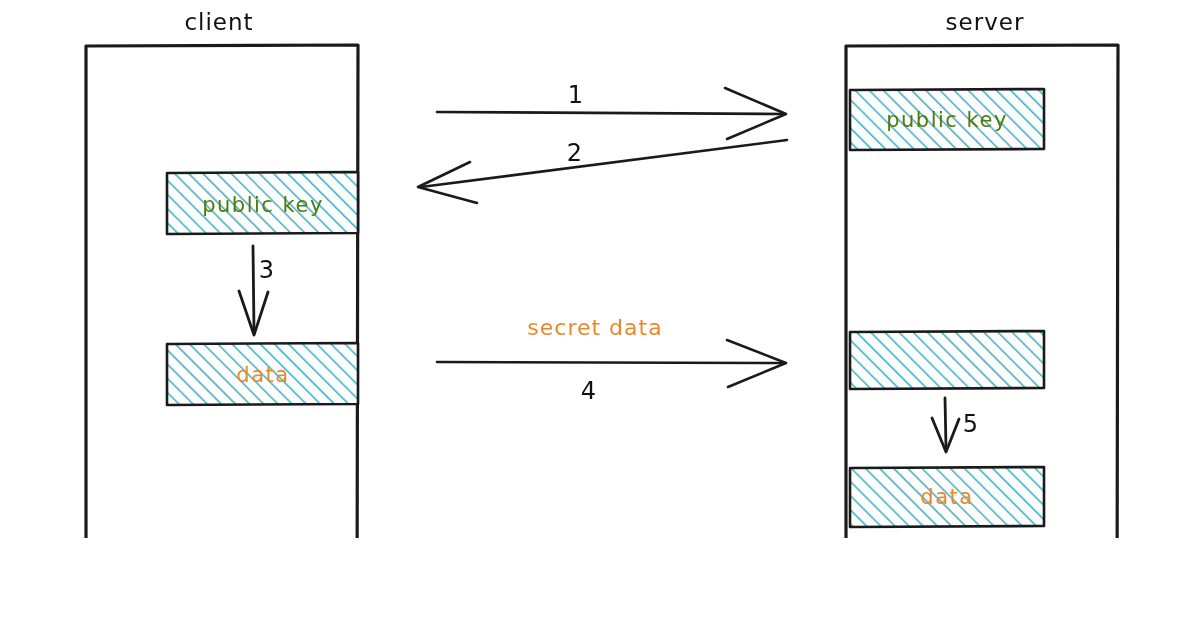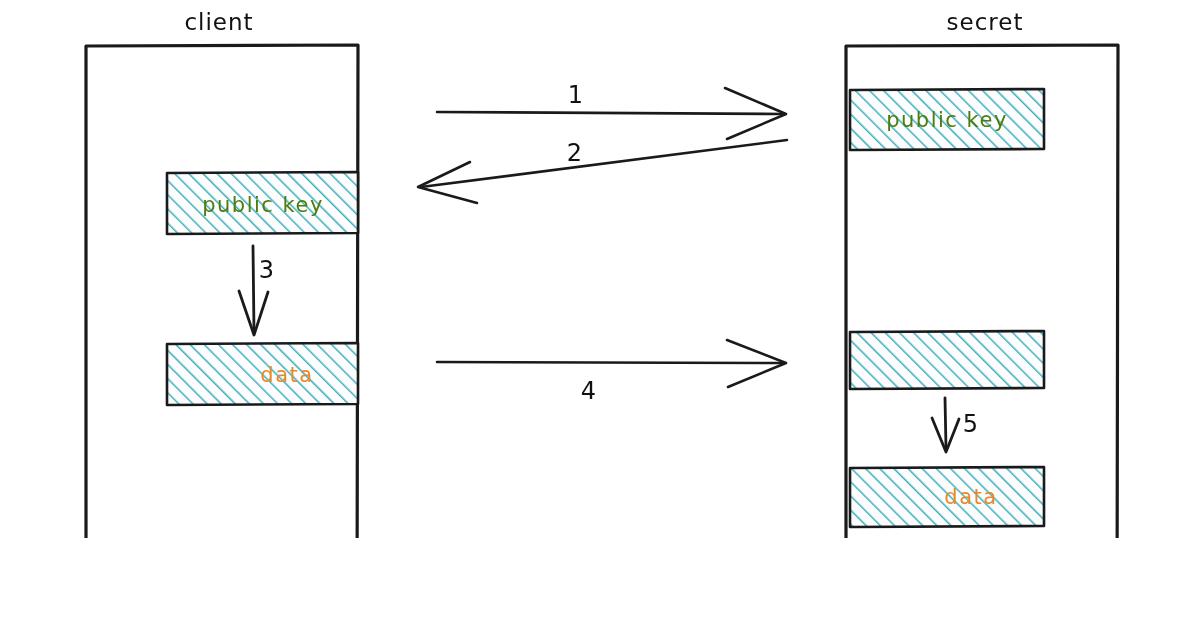--- a/index.html
+++ b/index.html
@@ -37,21 +37,20 @@
     font-weight: 400;
     color: #111111;
   }
   .box-label {
     font-size: 21px;
     color: #4d7c0f;
     letter-spacing: 1.5px;
   }
   .box-label.accent {
     color: #e8892b;
-    margin-left: 24px;
   }
   .step-num {
     font-size: 24px;
     color: #111111;
   }
   .flow-label {
     font-size: 22px;
     color: #e8892b;
     letter-spacing: 1px;
   }
@@ -133,36 +132,37 @@
     </g>
 
     <g>
       <path d="M945,398 L946,448" fill="none" stroke="#1a1a1a" stroke-width="2.8" stroke-linecap="round"></path>
       <path d="M932,418 L946,452 L959,419" fill="none" stroke="#1a1a1a" stroke-width="2.8" stroke-linecap="round" stroke-linejoin="round"></path>
     </g>
   </svg>
 
   <div class="hand-text lane-title centered" style="left:219px; top:22px;">client</div>
 
-  <div class="hand-text lane-title centered" style="left:985px; top:22px;">secret</div>
+  <div class="hand-text lane-title centered" style="left:985px; top:22px;">server</div>
 
   <div class="hand-text box-label centered" style="left:263px; top:205px;">public key</div>
 
   <div class="hand-text box-label accent centered" style="left:263px; top:375px;">data</div>
 
   <div class="hand-text box-label centered" style="left:947px; top:120px;">public key</div>
 
 
   <div class="hand-text box-label accent centered" style="left:947px; top:497px;">data</div>
 
   <div class="hand-text step-num centered" style="left:576px; top:95px;">1</div>
 
   <div class="hand-text step-num centered" style="left:575px; top:153px;">2</div>
 
   <div class="hand-text step-num centered" style="left:267px; top:270px;">3</div>
 
   <div class="hand-text step-num centered" style="left:589px; top:391px;">4</div>
 
   <div class="hand-text step-num centered" style="left:971px; top:424px;">5</div>
 
+  <div class="hand-text flow-label centered" style="left:595px; top:327px;">secret data</div>
 
 
 </div>
 
 </body></html>

